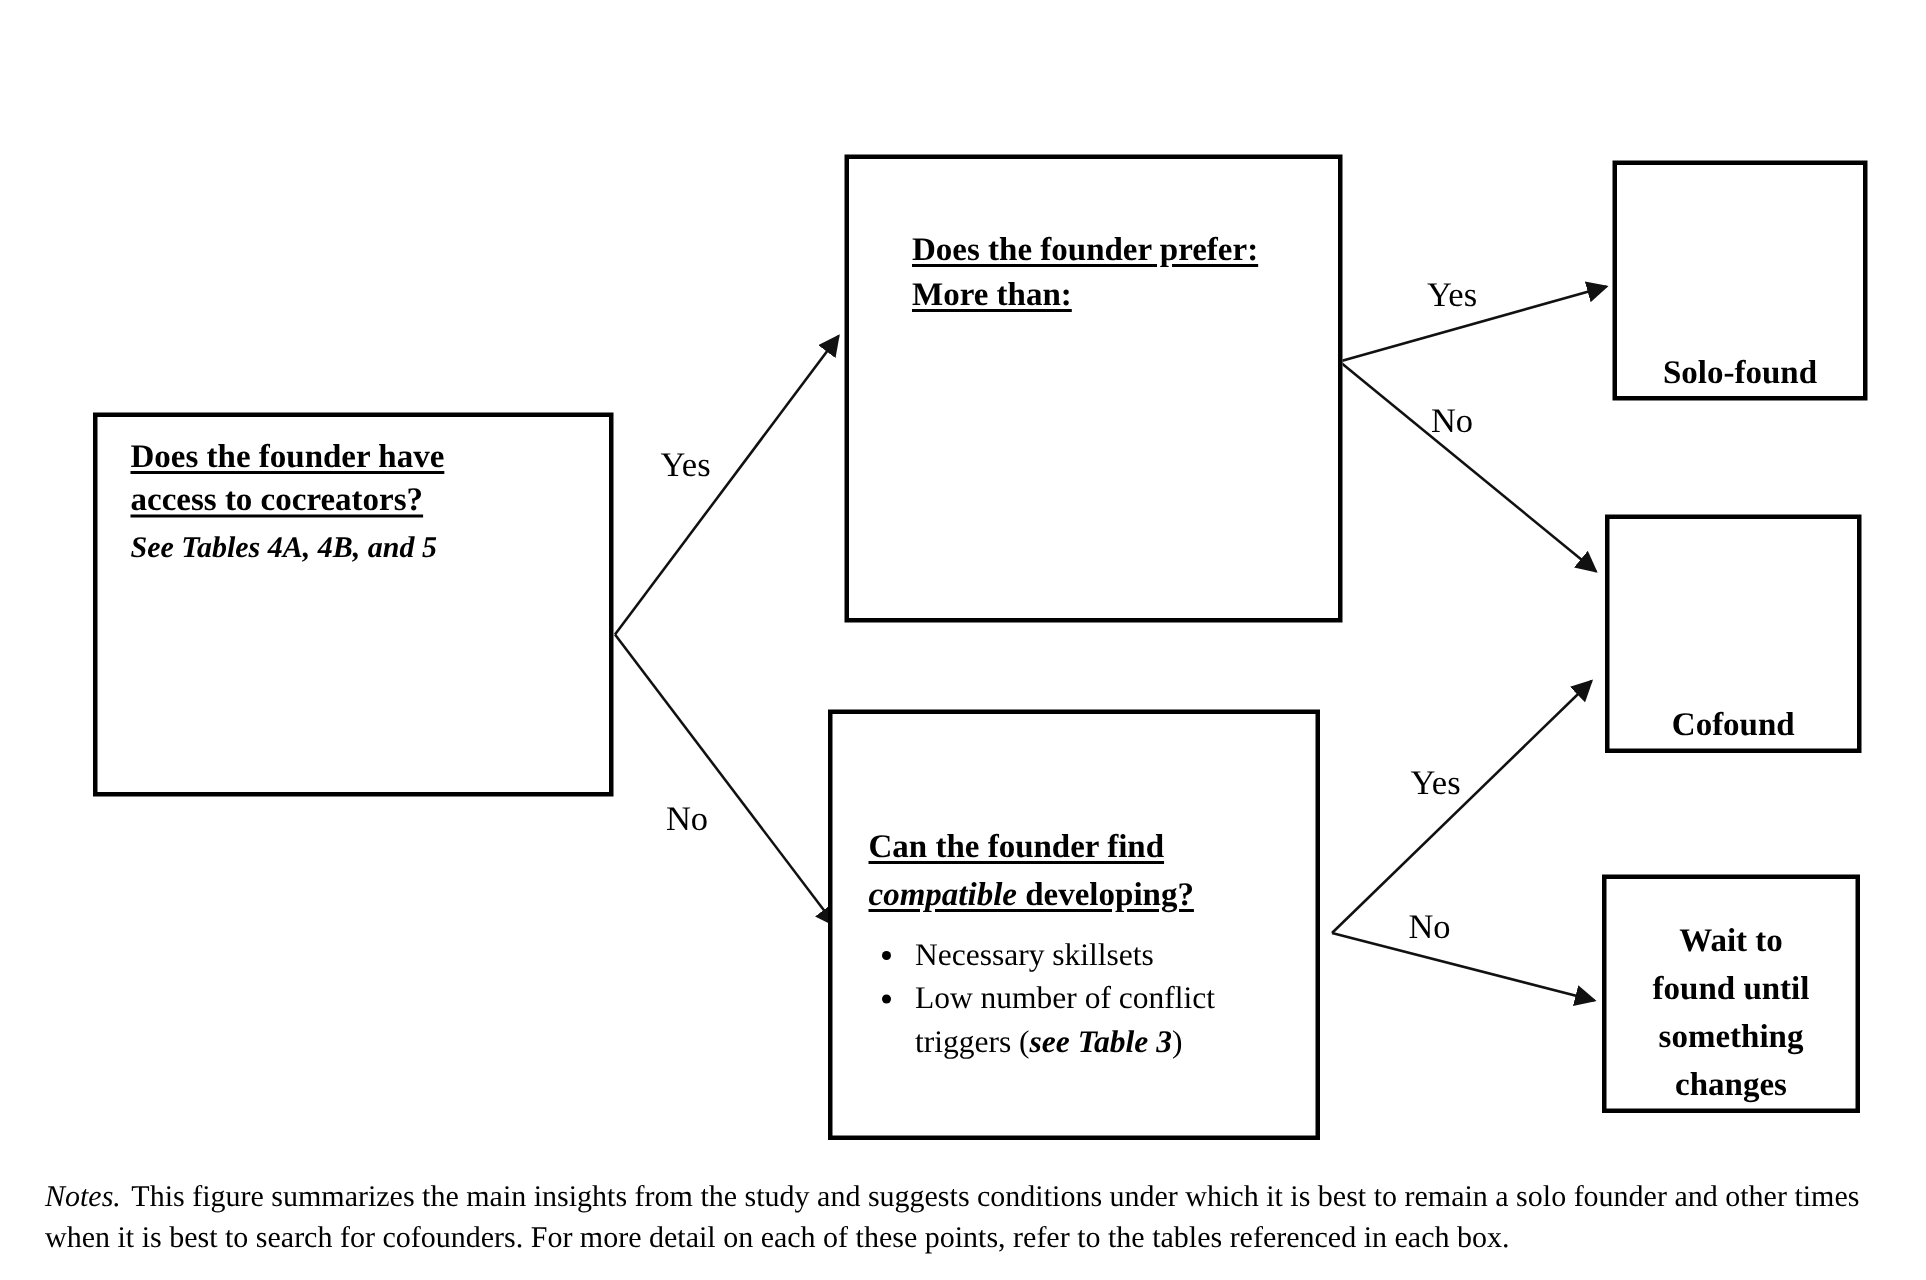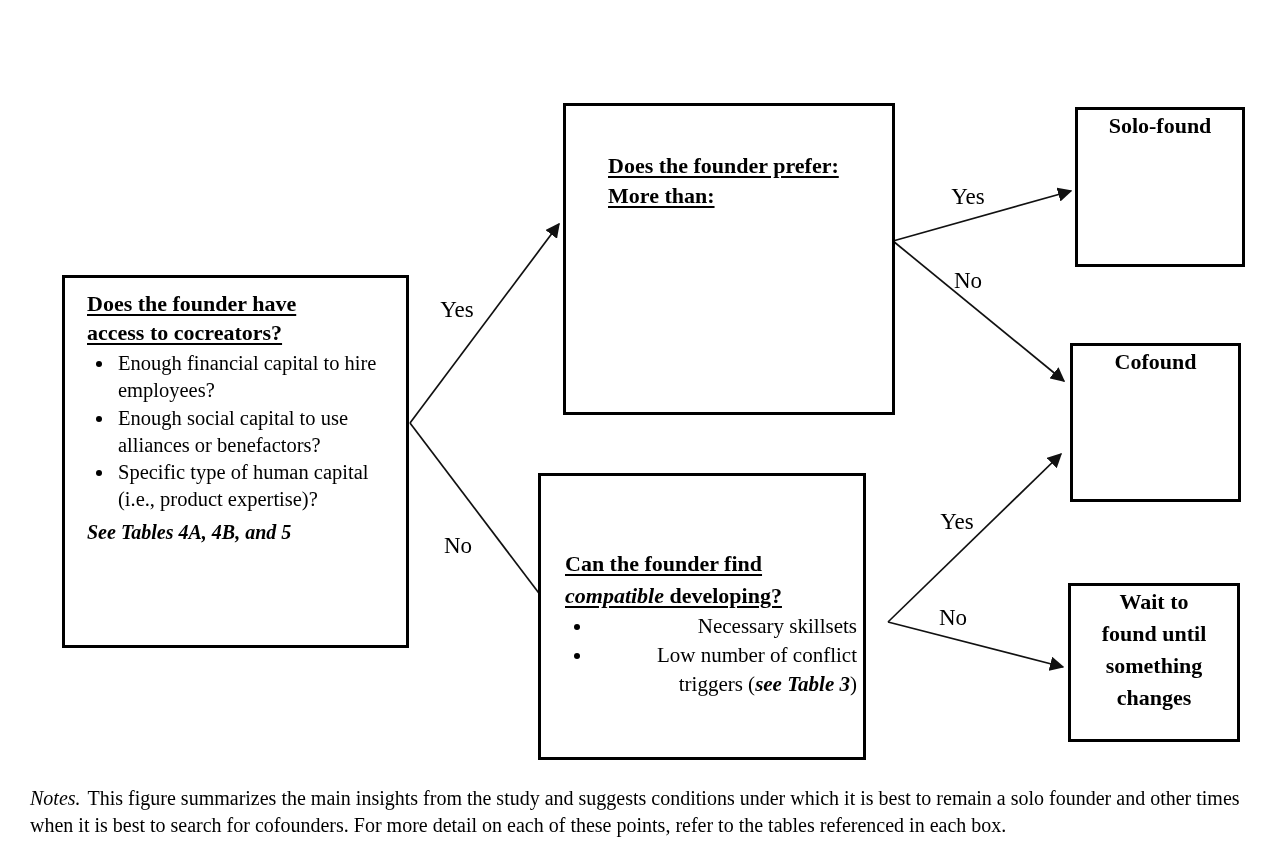--- a/index.html
+++ b/index.html
@@ -39,23 +39,23 @@
   svg.arrows line { stroke: #111; stroke-width: 1.7; }
   svg.arrows .ah { fill: #111; }
 
   
   .dbox {
     position: absolute;
     box-sizing: border-box;
     border: 3px solid #000;
     background: #fff;
   }
-  .box-access     { left: 62px;  top: 275px; width: 347px; height: 373px; padding: 12px 12px 0 22px; }
+  .box-access     { left: 62px;  top: 275px; width: 347px; height: 256px; padding: 12px 12px 0 22px; }
   .box-prefer     { left: 563px; top: 103px; width: 332px; height: 312px; padding: 46px 4px 0 42px; }
-  .box-compatible { left: 538px; top: 473px; width: 328px; height: 287px; padding: 72px 6px 0 24px; }
+  .box-compatible { left: 552px; top: 473px; width: 328px; height: 287px; padding: 72px 6px 0 24px; }
 
   .bx-heading {
     font-weight: bold;
     font-size: 22px;
     line-height: 1.3;
     text-decoration: underline;
     text-decoration-thickness: 2px;
     text-underline-offset: 3px;
   }
   .bx-heading.tall { line-height: 1.45; }
@@ -81,21 +81,21 @@
   }
   .more-than-heading { margin-top: 1px; }
 
   
   .obox {
     position: absolute;
     box-sizing: border-box;
     border: 3px solid #000;
     background: #fff;
     display: flex;
-    align-items: flex-start;
+    align-items: flex-end;
     justify-content: center;
     text-align: center;
     font-weight: bold;
     font-size: 22px;
     line-height: 1.45;
   }
   .box-solo    { left: 1075px; top: 107px; width: 170px; height: 160px; }
   .box-cofound { left: 1070px; top: 343px; width: 171px; height: 159px; }
   .box-wait    { left: 1068px; top: 583px; width: 172px; height: 159px; }
   .box-wait .obox-label { width: 126px; }
@@ -143,39 +143,34 @@
     <line x1="893" y1="241" x2="1064" y2="381" marker-end="url(#ah)"></line>
     <line x1="888" y1="622" x2="1061" y2="454" marker-end="url(#ah)"></line>
     <line x1="888" y1="622" x2="1063" y2="667" marker-end="url(#ah)"></line>
   </svg>
 
   <div class="dbox box-access">
     <div class="bx-heading">
       <div>Does the founder have</div>
       <div>access to cocreators?</div>
     </div>
-    <ul class="bullets">
-      <li>Enough financial capital to hire employees?</li>
-      <li>Enough social capital to use alliances or benefactors?</li>
-      <li>Specific type of human capital (i.e., product expertise)?</li>
-    </ul>
     <div class="see-tables">See Tables 4A, 4B, and 5</div>
   </div>
 
   <div class="dbox box-prefer">
     <div class="bx-heading">Does the founder prefer:</div>
     <div class="bx-heading more-than-heading">More than:</div>
   </div>
 
   <div class="dbox box-compatible">
     <div class="bx-heading tall">
       <div>Can the founder find</div>
       <div><span class="it">compatible</span><span> developing?</span></div>
     </div>
-    <ul class="bullets sp" style="margin-top:0;text-align:right;">
+    <ul class="bullets sp" style="margin-top:10px;">
       <li>Necessary skillsets</li>
       <li><span>Low number of conflict triggers (</span><span class="bold-it">see Table 3</span><span>)</span></li>
     </ul>
   </div>
 
   <div class="obox box-solo">
     <span class="obox-label">Solo-found</span>
   </div>
   <div class="obox box-wait">
     <span class="obox-label">Wait to found until something changes</span>

